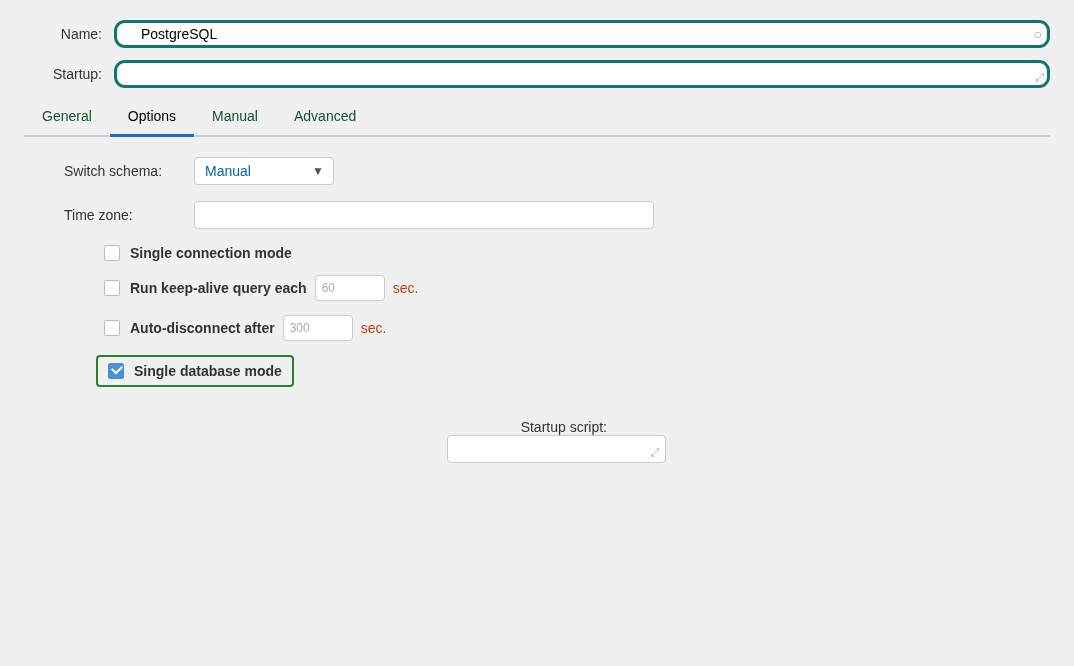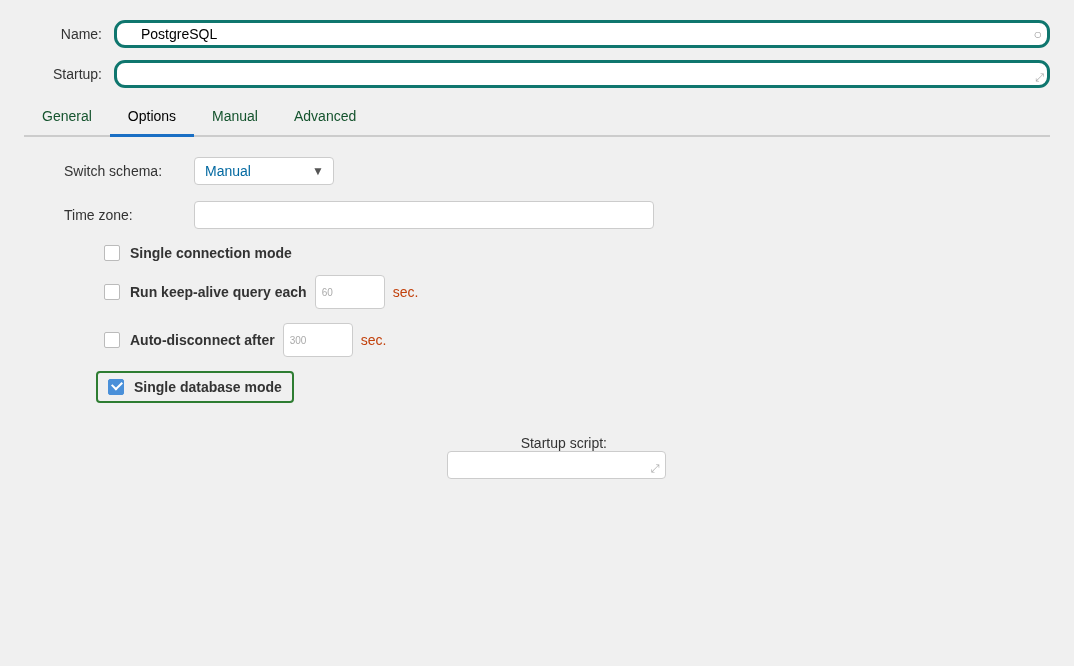--- a/index.html
+++ b/index.html
@@ -209,22 +209,22 @@
       color: #333;
       font-weight: bold;
     }
 
     .inline-input {
       width: 70px;
       height: 26px;
       border: 1px solid #ccc;
       border-radius: 4px;
       background: #fff;
-      padding: 16px 6px;
-      font-size: 10px;
+      padding: 0 6px;
+      font-size: 12px;
       color: #aaa;
       margin: 0 8px;
       outline: none;
       text-align: left;
     }
 
     .unit-label {
       font-size: 14px;
       color: #c2410c;
     }

